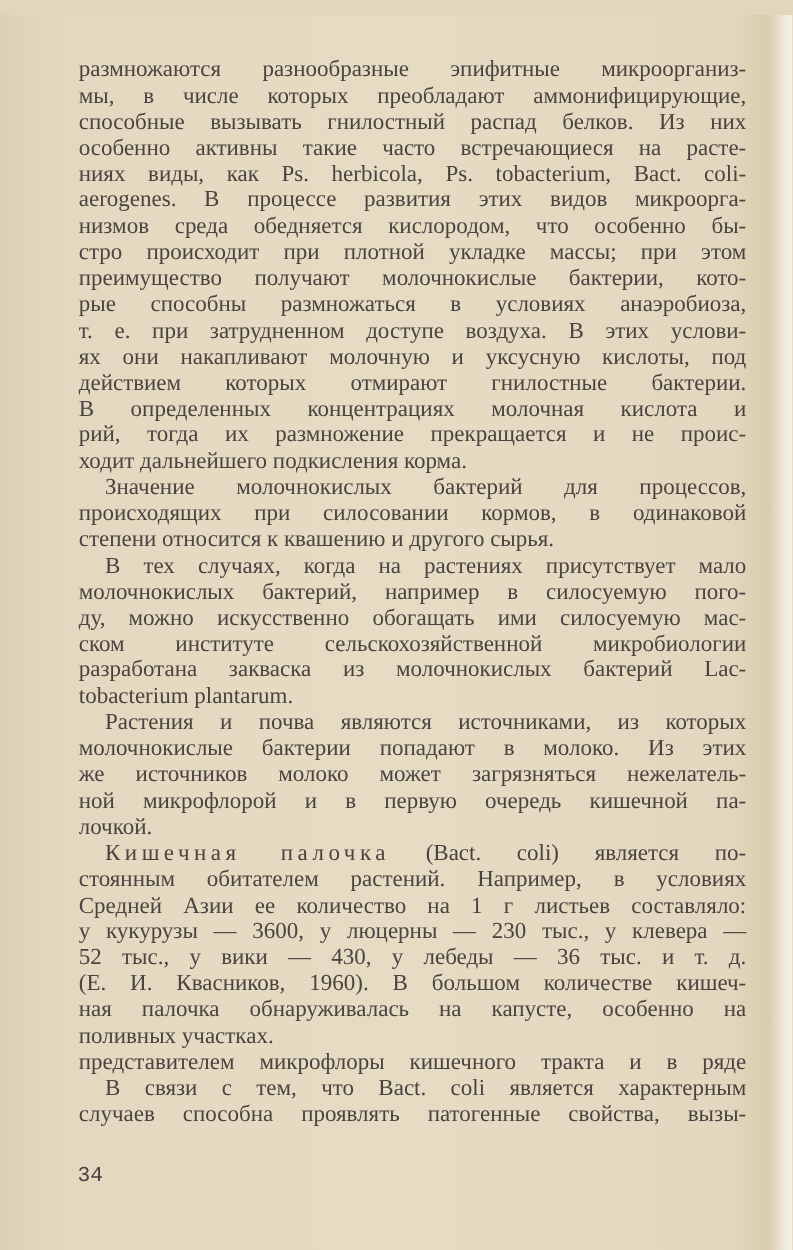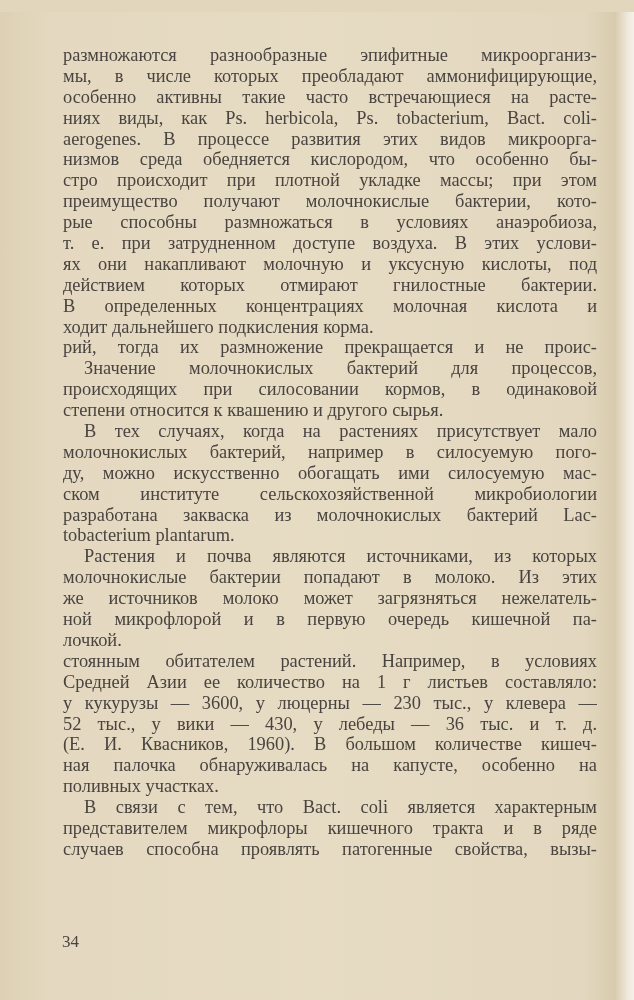--- a/index.html
+++ b/index.html
@@ -39,47 +39,48 @@
       text-align-last: left;
     }
     .line.indent {
       padding-left: 21px;
     }
     .spaced { letter-spacing: 3.6px; }
     .page-number {
       position: absolute;
       left: 62px;
       top: 920px;
-      font-family: Liberation Serif, serif;
+      font-family: Liberation Mono, monospace;
       font-size: 17px;
       color: #4a4440;
     }
   </style>
 </head>
 <body>
 
 <div class="page">
   <div class="text-block">
 
     <div>
       <span class="line">размножаются   разнообразные эпифитные микроорганиз-</span>
       <span class="line">мы, в числе которых преобладают аммонифицирующие,</span>
+      <span class="line">способные вызывать гнилостный распад белков. Из них</span>
       <span class="line">особенно активны такие часто встречающиеся на расте-</span>
       <span class="line">ниях виды, как Ps. herbicola, Ps. tobacterium, Bact. coli-</span>
       <span class="line">aerogenes. В процессе развития этих видов микроорга-</span>
       <span class="line">низмов среда обедняется кислородом, что особенно бы-</span>
       <span class="line">стро происходит при плотной укладке массы; при этом</span>
       <span class="line">преимущество получают молочнокислые бактерии, кото-</span>
       <span class="line">рые способны размножаться в условиях анаэробиоза,</span>
       <span class="line">т. е. при затрудненном доступе воздуха. В этих услови-</span>
       <span class="line">ях они накапливают молочную и уксусную кислоты, под</span>
       <span class="line">действием которых  отмирают  гнилостные  бактерии.</span>
       <span class="line">В определенных концентрациях молочная кислота и</span>
+      <span class="line">рий, тогда их размножение прекращается и не проис-</span>
       <span class="line last">ходит дальнейшего подкисления корма.</span>
-      <span class="line">рий, тогда их размножение прекращается и не проис-</span>
     </div>
 
     <div>
       <span class="line indent">Значение молочнокислых бактерий  для процессов,</span>
       <span class="line">происходящих при силосовании кормов, в одинаковой</span>
       <span class="line last">степени относится к квашению и другого сырья.</span>
     </div>
 
     <div>
       <span class="line indent">В тех случаях, когда на растениях присутствует мало</span>
@@ -92,31 +93,32 @@
 
     <div>
       <span class="line indent">Растения и почва являются источниками, из которых</span>
       <span class="line">молочнокислые бактерии попадают в молоко. Из этих</span>
       <span class="line">же источников молоко может загрязняться нежелатель-</span>
       <span class="line">ной микрофлорой и в первую очередь кишечной па-</span>
       <span class="line last">лочкой.</span>
     </div>
 
     <div>
+      <span class="line indent"><span class="spaced">Кишечная палочка</span><span> (Bact. coli) является по-</span></span>
       <span class="line">стоянным обитателем растений. Например, в условиях</span>
       <span class="line">Средней Азии ее количество на 1 г листьев составляло:</span>
       <span class="line">у кукурузы — 3600, у люцерны — 230 тыс., у клевера —</span>
       <span class="line">52 тыс., у вики — 430, у лебеды — 36 тыс. и т. д.</span>
       <span class="line">(Е. И. Квасников, 1960). В большом количестве кишеч-</span>
       <span class="line">ная палочка обнаруживалась на капусте, особенно на</span>
       <span class="line last">поливных участках.</span>
     </div>
 
     <div>
+      <span class="line">представителем микрофлоры кишечного тракта и в ряде</span>
       <span class="line indent">В связи с тем, что Bact. coli является характерным</span>
-      <span class="line">представителем микрофлоры кишечного тракта и в ряде</span>
       <span class="line">случаев способна проявлять патогенные свойства, вызы-</span>
     </div>
 
   </div>
 
   <div class="page-number">34</div>
 </div>
 
 </body></html>

